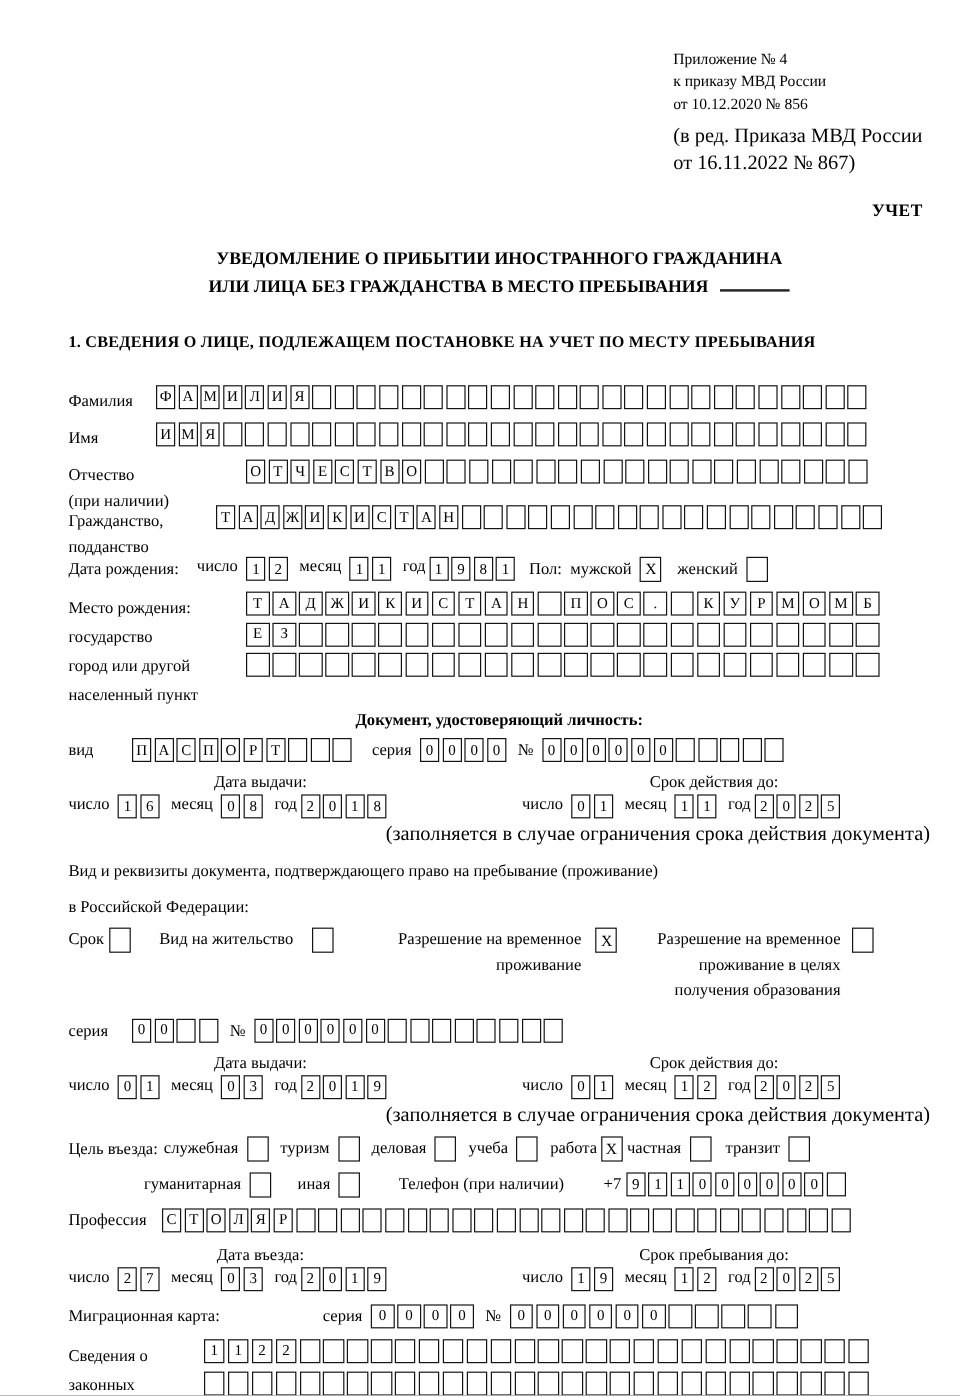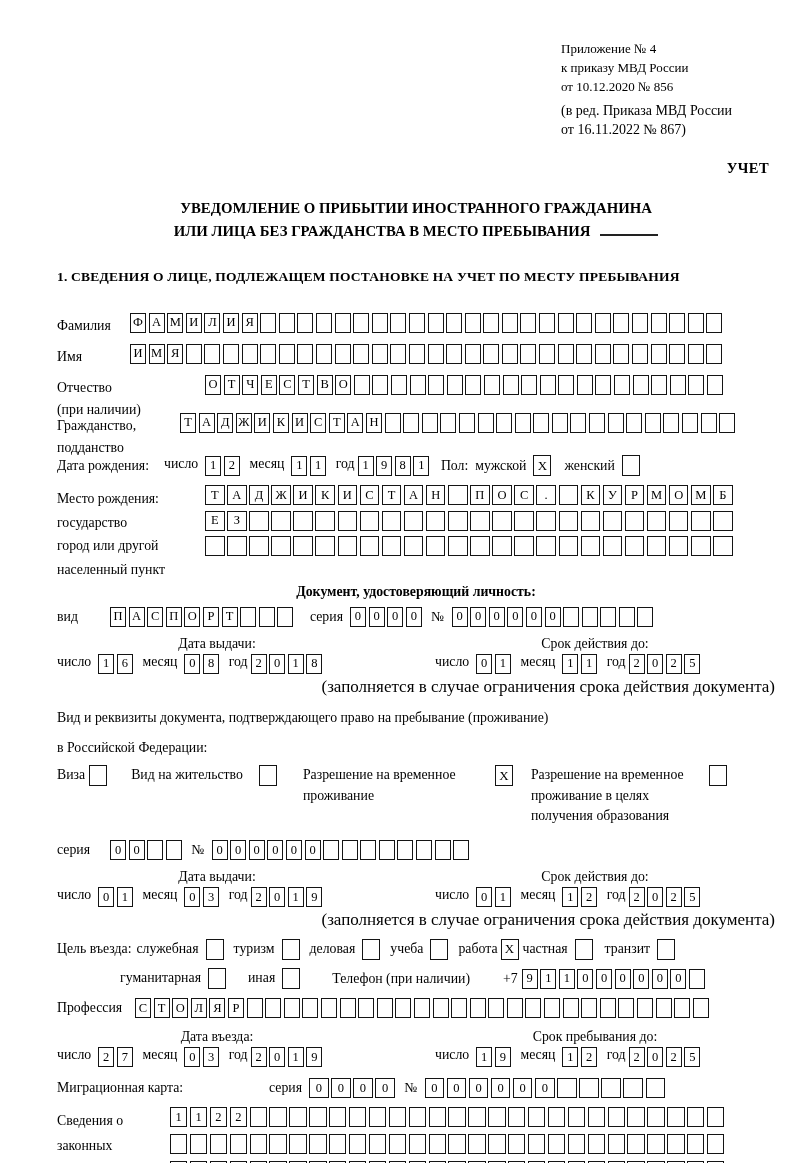--- a/index.html
+++ b/index.html
@@ -2,21 +2,21 @@
 <html><head>
 <meta charset="utf-8">
 <style>
   html,body{margin:0;padding:0;background:#888;}
   .page{
     width:800px;height:1163px;background:#ffffff;color:#000;
     font-family:"Liberation Serif","DejaVu Serif",serif;
     padding:40px 25px 0 57px;box-sizing:border-box;overflow:hidden;
   }
   .ref{margin-left:504px;font-size:13px;line-height:1.45;}
-  .ref-sub{font-size:14px;line-height:1.4;margin-top:4px;}
+  .ref-sub{font-size:17px;line-height:1.4;margin-top:4px;}
   .forma{text-align:right;font-weight:bold;font-size:14.5px;margin-top:20px;padding-right:6px;letter-spacing:.4px;}
   .title{text-align:center;font-weight:bold;font-size:14.8px;margin-top:20px;line-height:1.55;}
   .title-underline{display:inline-block;width:58px;border-bottom:2px solid #222;height:13px;margin-left:10px;}
   .sect{font-weight:bold;font-size:13.5px;margin-top:26px;letter-spacing:.2px;white-space:nowrap;}
   .frow{display:flex;align-items:flex-start;}
   .lbl{font-size:13.8px;padding-top:2px;flex-shrink:0;line-height:1.6;}
   .cells{display:flex;flex-wrap:nowrap;}
   .cell{
     width:14px;height:18px;border:1.7px solid #141414;margin-right:2.6px;
     display:inline-flex;align-items:center;justify-content:center;
@@ -29,21 +29,21 @@
   .dlbl.first{margin-left:0;}
   .checkbox{
     width:16px;height:19px;border:1.7px solid #141414;margin-left:7px;
     display:inline-flex;align-items:center;justify-content:center;
     font-size:13px;flex-shrink:0;background:#fff;
   }
   .dhead{text-align:center;font-size:13.8px;}
   .note{font-size:17px;}
   .opt{display:flex;align-items:flex-start;}
   .optlbl{font-size:13.8px;line-height:1.5;}
-  .center{text-align:left;}
+  .center{text-align:right;}
   .mt6{margin-top:6px;}.mt7{margin-top:7px;}.mt8{margin-top:8px;}
   .mt10{margin-top:10px;}.mt12{margin-top:12px;}
 </style>
 </head>
 <body>
 
 <div class="page">
 
   <div class="ref">
     <div>Приложение № 4</div>
@@ -402,21 +402,21 @@
         </div>
     </div>
   </div>
   <div class="note" style="text-align:right;margin-top:3px;">(заполняется в случае ограничения срока действия документа)</div>
 
   <div class="lbl mt8">Вид и реквизиты документа, подтверждающего право на пребывание (проживание)</div>
   <div class="lbl mt6">в Российской Федерации:</div>
 
   <div class="frow mt6">
     <span class="opt">
-      <span class="optlbl">Виза</span>
+      <span class="optlbl">Срок</span>
       <span class="checkbox" style="margin-left:4px;"></span>
     </span>
     <span class="opt" style="margin-left:24px;">
       <span class="optlbl">Вид на жительство</span>
       <span class="checkbox" style="margin-left:16px;"></span>
     </span>
     <span class="opt" style="margin-left:26px;">
       <span class="optlbl center" style="width:180px;">Разрешение на временное проживание</span>
       <span class="checkbox" style="margin-left:12px;">X</span>
     </span>

